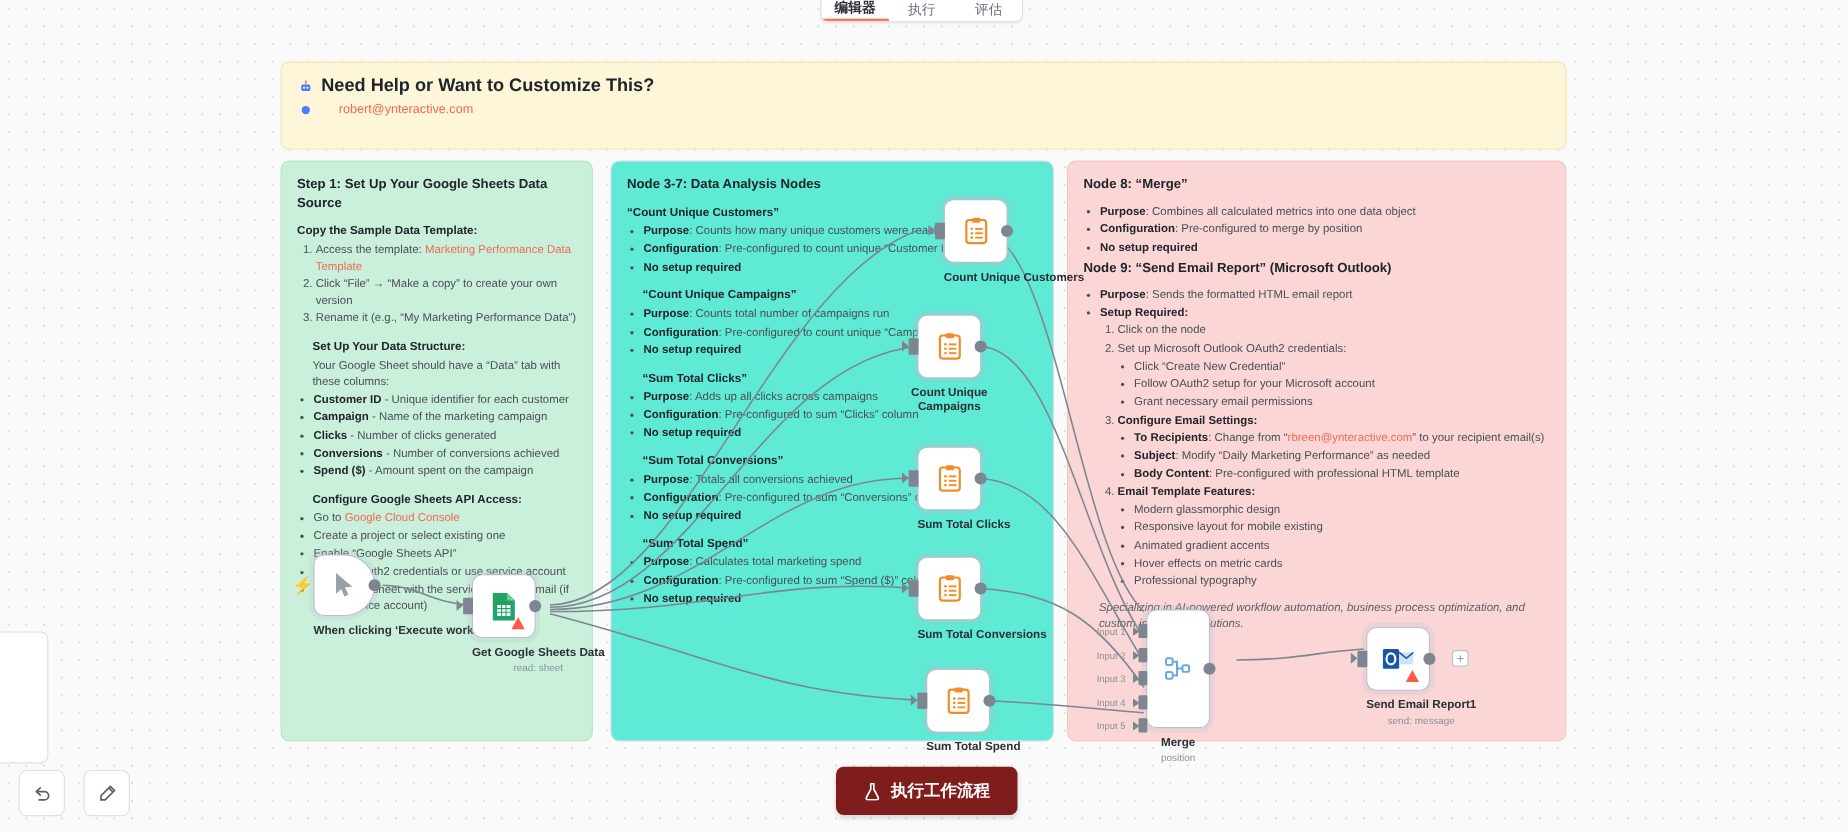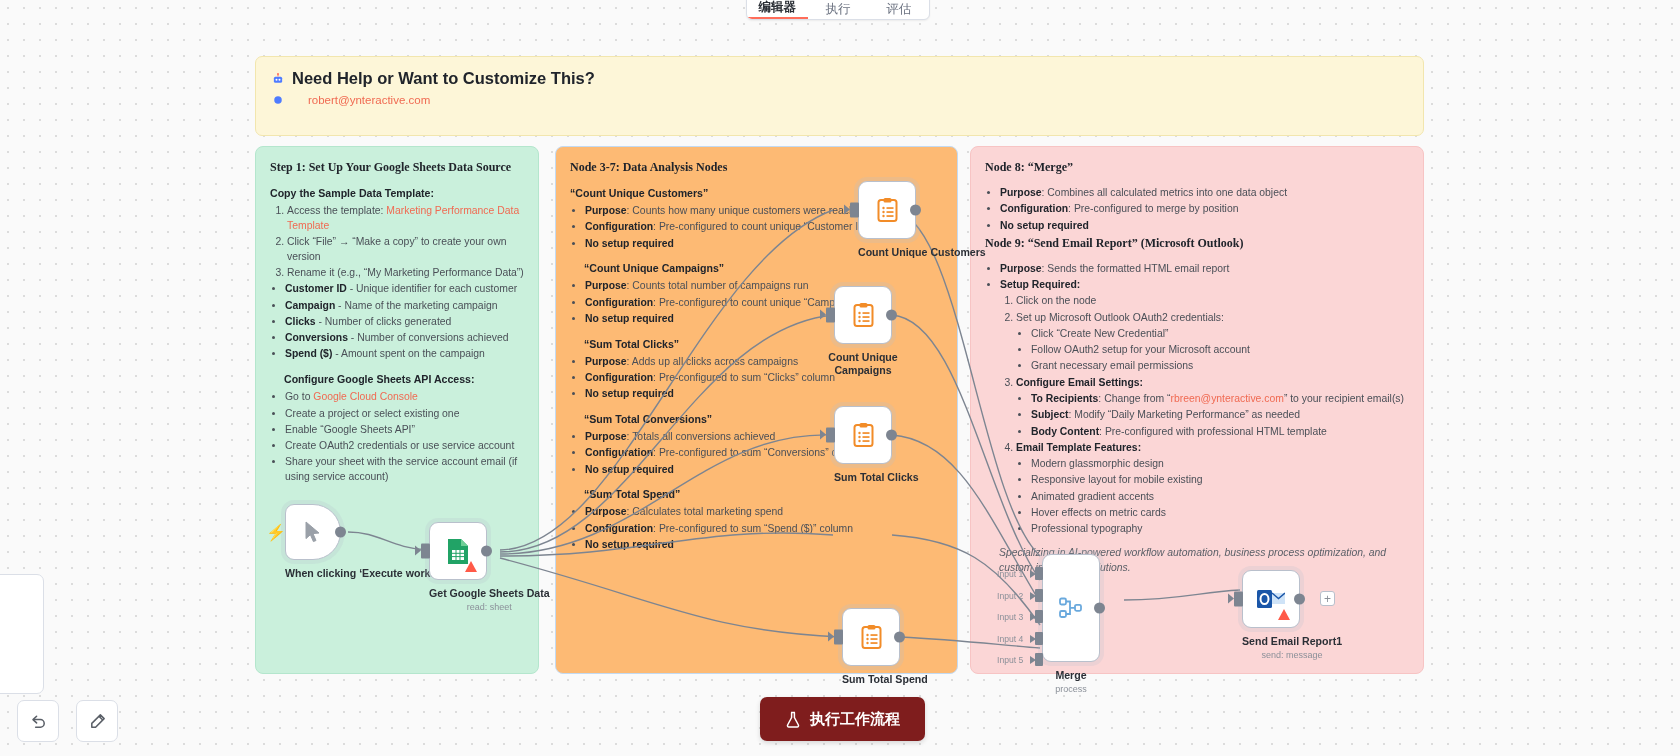--- a/index.html
+++ b/index.html
@@ -41,34 +41,34 @@
   }
   .note-help .row { display:flex; align-items:center; gap:24px; font-size:11.5px; margin-top:2px; }
   .note-help a { color:#f06a52; text-decoration:none; }
   .mini-icon { width:12px; height:12px; display:inline-block; flex:0 0 auto; }
 
   
   .panel {
     position:absolute; border-radius:8px; padding:12px 14px;
     font-size:10.4px; line-height:1.42; color:#4a4f57; overflow:hidden;
   }
-  .panel h3 { margin:0 0 10px 0; font-size:12px; font-weight:700; color:#20242b;font-family:Liberation Serif, serif; }
+  .panel h3 { margin:0 0 10px 0; font-size:12px; font-weight:700; color:#20242b; }
   .panel h4 { margin:10px 0 3px 0; font-size:10.6px; font-weight:700; color:#20242b; }
   .panel ul { margin:0 0 0 0; padding-left:15px; list-style:disc; }
   .panel ol { margin:0; padding-left:17px; }
   .panel li { margin:1.5px 0; }
   .panel b { color:#20242b; font-weight:700; }
   .panel .lnk { color:#f06a52; }
   .indent { margin-left:14px; }
   .panel .ital { font-style:italic; color:#5a5f67; margin-top:9px; }
 
   .panel-green { left:255px; top:146px; width:284px; height:528px;
     background:#caf0dc; border:1px solid #b4e6cd; }
   .panel-blue  { left:555px; top:146px; width:403px; height:528px;
-    background:#fdba74; border:1px solid #c3daf2; }
+    background:#5eead4; border:1px solid #c3daf2; }
   .panel-pink  { left:970px; top:146px; width:454px; height:528px;
     background:#fbd6d6; border:1px solid #f7c4c4; }
 
   
   .node { position:absolute; }
   .node .box {
     background:#ffffff; border:1.6px solid #b9c0cc; border-radius:9px;
     display:flex; align-items:center; justify-content:center;
     position:relative; box-shadow:0 0 0 4px rgba(180,190,205,.22);
   }
@@ -148,20 +148,24 @@
   </div>
 
   <div class="panel panel-green">
     <h3>Step 1: Set Up Your Google Sheets Data Source</h3>
     <h4>Copy the Sample Data Template:</h4>
     <ol>
       <li><span>Access the template: </span><span class="lnk">Marketing Performance Data Template</span></li>
       <li>Click “File” → “Make a copy” to create your own version</li>
       <li>Rename it (e.g., “My Marketing Performance Data”)</li>
     </ol>
+    <div class="indent">
+      <h4>Set Up Your Data Structure:</h4>
+      <div>Your Google Sheet should have a “Data” tab with these columns:</div>
+    </div>
     <ul>
       <li><b>Customer ID</b><span> - Unique identifier for each customer</span></li>
       <li><b>Campaign</b><span> - Name of the marketing campaign</span></li>
       <li><b>Clicks</b><span> - Number of clicks generated</span></li>
       <li><b>Conversions</b><span> - Number of conversions achieved</span></li>
       <li><b>Spend ($)</b><span> - Amount spent on the campaign</span></li>
     </ul>
     <div class="indent">
         <h4>Configure Google Sheets API Access:</h4>
       </div>
@@ -362,38 +366,57 @@
         <rect x="10.5" y="10.2" width="7" height="1.7"></rect>
             <rect x="10.5" y="14.2" width="7" height="1.7"></rect>
             <rect x="10.5" y="18.2" width="7" height="1.7"></rect>
           </g>
       </svg>
       <span class="dot"></span>
     </div>
     <div class="cap">Sum Total Clicks</div>
   </div>
 
-
-  <div class="node sq" style="left:842px; top:608px;">
+  <div class="node sq" style="left:834px; top:506px;">
     <div class="box">
       <span class="inport"></span>
       <svg width="23" height="26" viewBox="0 0 23 26">
         <rect x="2.5" y="3" width="18" height="21" rx="2.5" fill="none" stroke="#f28c28" stroke-width="2"></rect>
         <rect x="7.5" y="1" width="8" height="4.5" rx="1.6" fill="#f28c28"></rect>
         <g fill="#f28c28">
             <circle cx="7.5" cy="11" r="1.2"></circle>
             <circle cx="7.5" cy="15" r="1.2"></circle>
             <circle cx="7.5" cy="19" r="1.2"></circle>
         <rect x="10.5" y="10.2" width="7" height="1.7"></rect>
             <rect x="10.5" y="14.2" width="7" height="1.7"></rect>
             <rect x="10.5" y="18.2" width="7" height="1.7"></rect>
           </g>
       </svg>
       <span class="dot"></span>
     </div>
+    <div class="cap">Sum Total Conversions</div>
+  </div>
+
+  <div class="node sq" style="left:842px; top:608px;">
+    <div class="box">
+      <span class="inport"></span>
+      <svg width="23" height="26" viewBox="0 0 23 26">
+        <rect x="2.5" y="3" width="18" height="21" rx="2.5" fill="none" stroke="#f28c28" stroke-width="2"></rect>
+        <rect x="7.5" y="1" width="8" height="4.5" rx="1.6" fill="#f28c28"></rect>
+        <g fill="#f28c28">
+            <circle cx="7.5" cy="11" r="1.2"></circle>
+            <circle cx="7.5" cy="15" r="1.2"></circle>
+            <circle cx="7.5" cy="19" r="1.2"></circle>
+        <rect x="10.5" y="10.2" width="7" height="1.7"></rect>
+            <rect x="10.5" y="14.2" width="7" height="1.7"></rect>
+            <rect x="10.5" y="18.2" width="7" height="1.7"></rect>
+          </g>
+      </svg>
+      <span class="dot"></span>
+    </div>
     <div class="cap">Sum Total Spend</div>
   </div>
 
   <div class="node tall" style="left:1042px; top:554px;">
     <div class="box">
       <div class="inputlbls">
         <span>Input 1</span>
         <span>Input 2</span>
         <span>Input 3</span>
         <span>Input 4</span>
@@ -403,21 +426,21 @@
         <g fill="none" stroke="#6aa9dd" stroke-width="1.8">
           <rect x="2" y="2.5" width="6" height="6" rx="1.5"></rect>
           <rect x="2" y="15" width="6" height="6" rx="1.5"></rect>
           <rect x="17" y="8.8" width="6" height="6" rx="1.5"></rect>
           <path d="M8 5.5 h4 v6.3 h5 M8 18 h4 v-6.2"></path>
         </g>
       </svg>
       <span class="dot"></span>
     </div>
     <div class="cap">Merge</div>
-    <div class="sub">process</div>
+    <div class="sub">position</div>
   </div>
 
   <div class="node sq" style="left:1242px; top:570px;">
     <div class="box">
       <span class="inport"></span>
       <svg width="28" height="22" viewBox="0 0 28 22">
         <rect x="0" y="2" width="15" height="18" rx="1.5" fill="#1a56a8"></rect>
         <ellipse cx="7.5" cy="11" rx="4" ry="5" fill="none" stroke="#fff" stroke-width="2"></ellipse>
         <rect x="15" y="5" width="13" height="11" fill="#cfe3f7"></rect>
         <path d="M15 5 l6.5 5.5 L28 5" fill="none" stroke="#1a56a8" stroke-width="1.4"></path>

